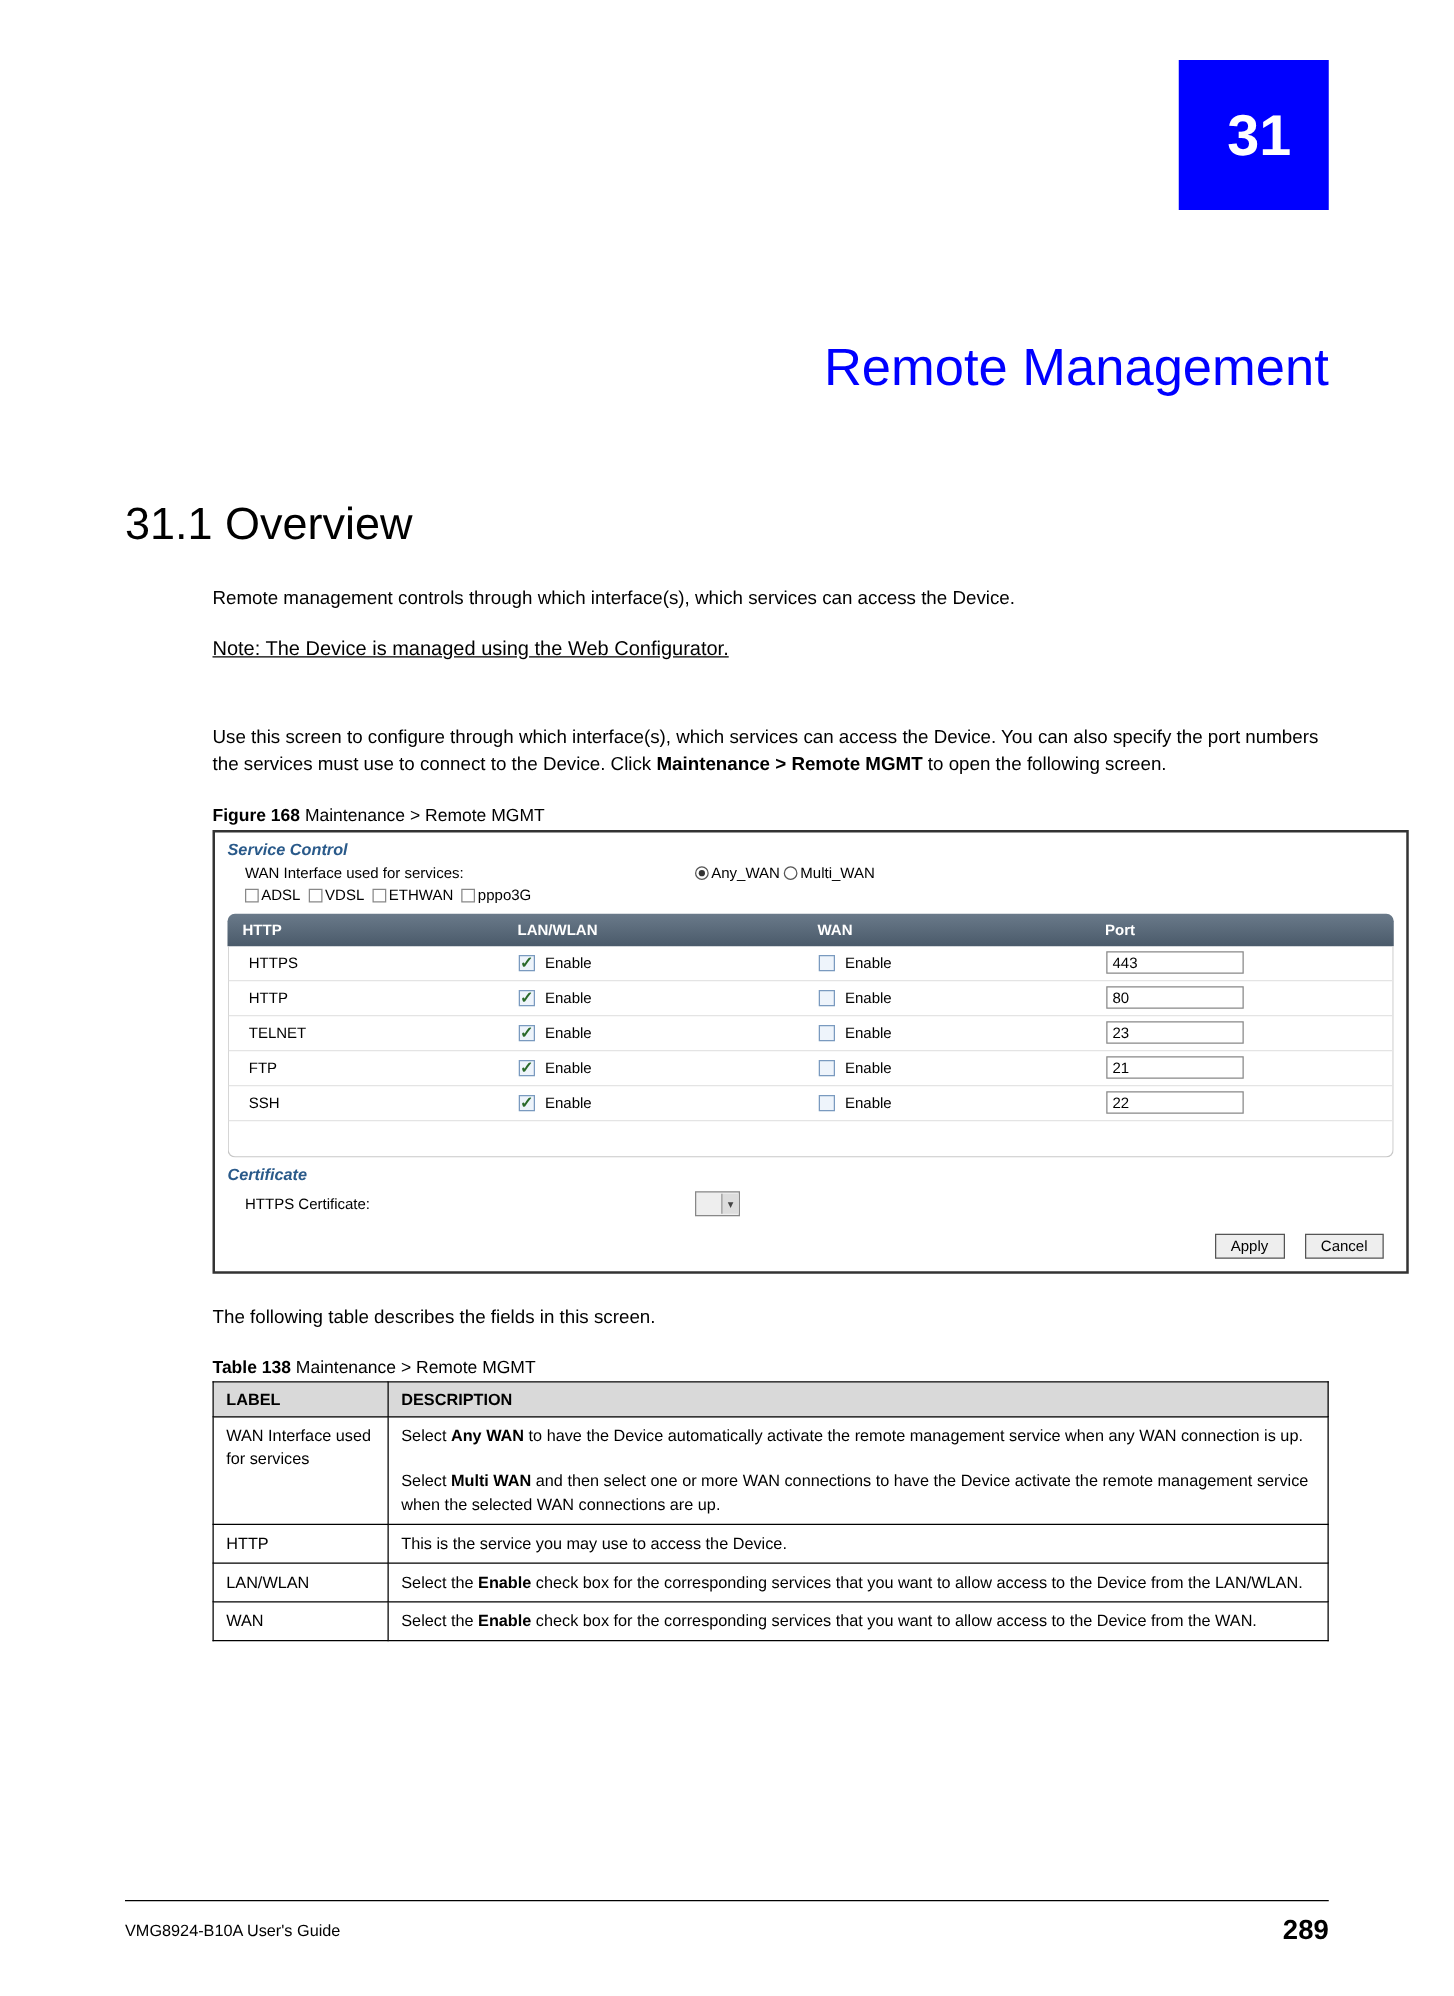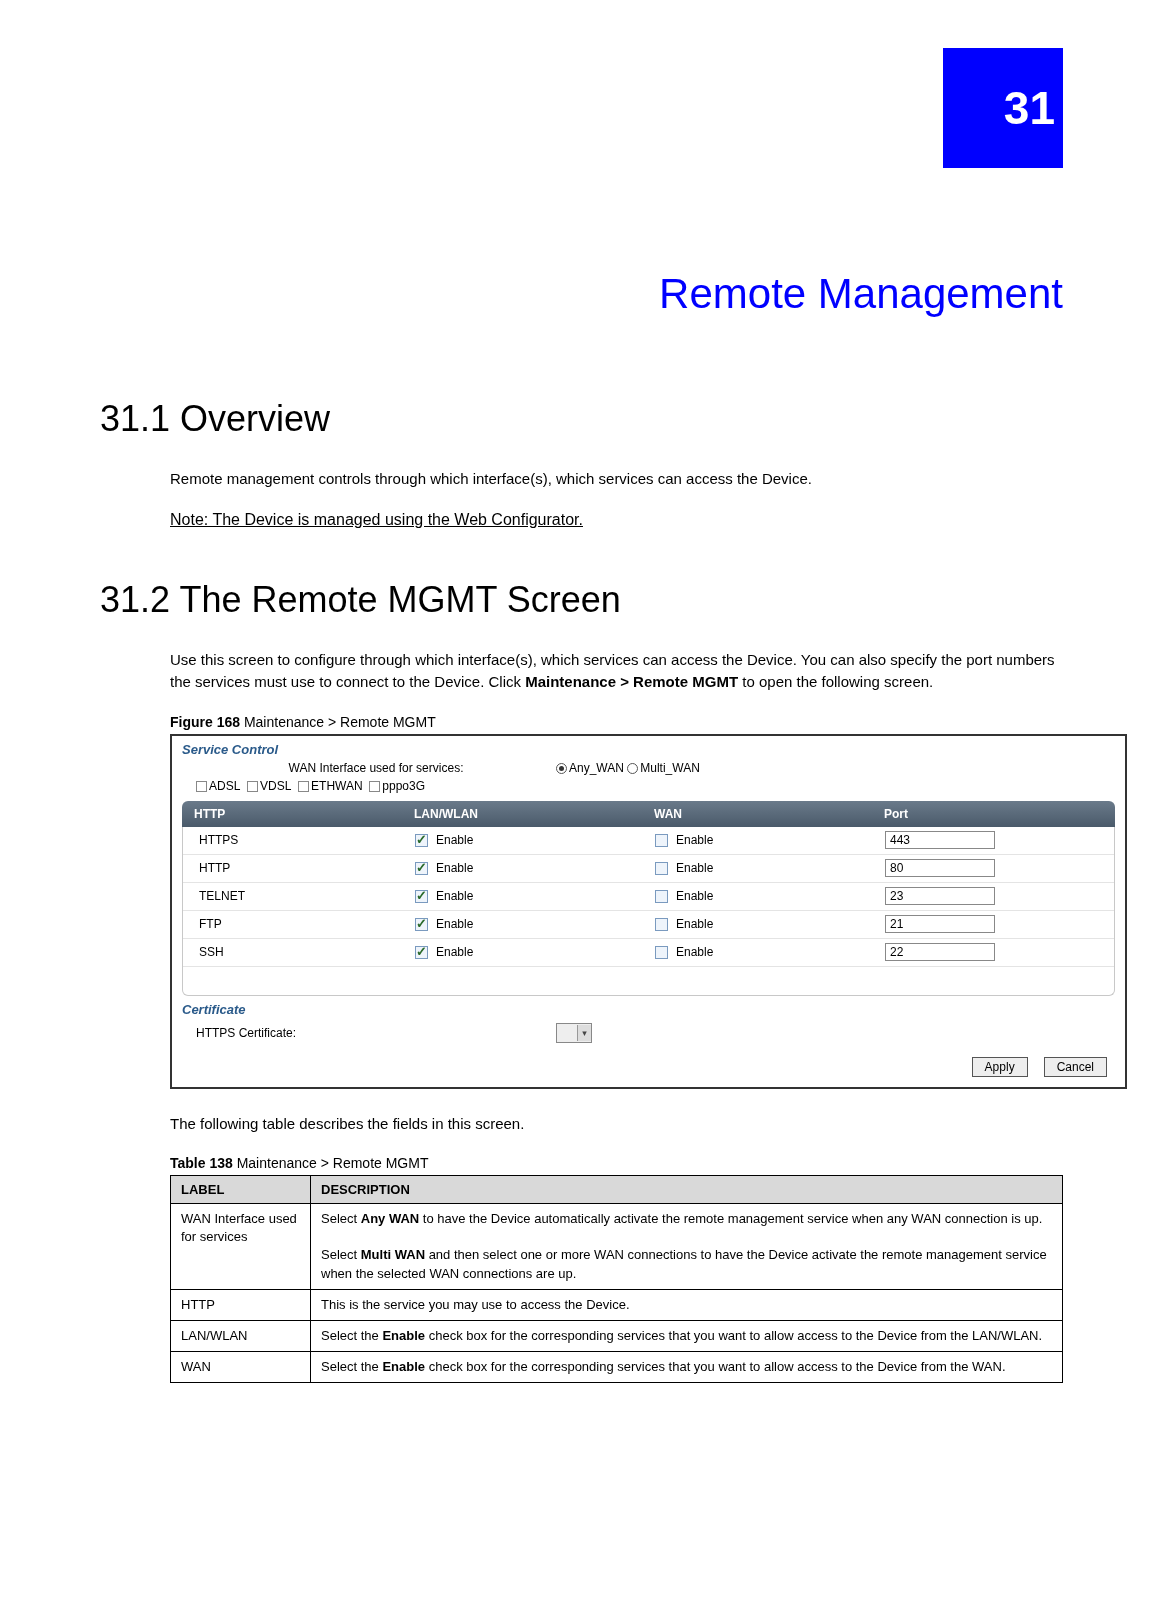--- a/index.html
+++ b/index.html
@@ -23,21 +23,21 @@
     right: 100px;
     width: 120px;
     height: 120px;
     background: #0000ff;
     color: #fff;
     font-size: 46px;
     font-weight: bold;
     display: flex;
     align-items: center;
     justify-content: flex-end;
-    padding-right: 8px;
+    padding-right: 30px;
     font-family: Arial, sans-serif;
   }
   .title {
     color: #0000ff;
     font-size: 42px;
     font-weight: normal;
     text-align: right;
     margin-top: 230px;
     margin-bottom: 80px;
     font-family: Arial, sans-serif;
@@ -83,21 +83,20 @@
     font-style: italic;
     color: #2a5a8a;
     padding: 6px 10px 2px 10px;
     font-size: 13px;
   }
   .ss-row1 {
     display: flex;
     align-items: center;
     padding: 2px 10px 4px 24px;
     font-size: 12px;
-    text-align: center;
   }
   .ss-row1 .lab { width: 360px; }
   .radio-dot {
     display:inline-block; width:11px; height:11px; border:1px solid #555; border-radius:50%; vertical-align:middle; margin-right:2px; position:relative;
   }
   .radio-dot.sel::after { content:""; position:absolute; left:2px; top:2px; width:5px; height:5px; background:#333; border-radius:50%; }
   .ss-row2 {
     padding: 0 10px 8px 24px;
     font-size: 12px;
   }
@@ -202,21 +201,20 @@
 
   <span>31</span>
 </div>
 
 <h1 class="title">Remote Management</h1>
 
 <h2 class="section-heading">31.1  Overview</h2>
 <p class="body-text">Remote management controls through which interface(s), which services can access the Device.</p>
 <p class="note-text">Note: The Device is managed using the Web Configurator.</p>
 
-<h2 class="section-heading section2">31.2  The Remote MGMT Screen</h2>
 <p class="body-text">
   <span>Use this screen to configure through which interface(s), which services can access the Device. You can also specify the port numbers the services must use to connect to the Device. Click </span><span class="bold">Maintenance &gt; Remote MGMT</span><span> to open the following screen.</span>
 </p>
 
 <p class="figure-caption">
   <span class="fb">Figure 168</span><span>   Maintenance &gt; Remote MGMT</span>
 </p>
 
 <div class="screenshot">
   <div class="ss-section-title">Service Control</div>
@@ -319,14 +317,18 @@
     </tr>
     <tr>
       <td>WAN</td>
       <td>
         <span>Select the </span><span class="bold">Enable</span><span> check box for the corresponding services that you want to allow access to the Device from the WAN.</span>
       </td>
     </tr>
   </tbody>
 </table>
 
-
+<div class="footer">
+  <span class="footer-left">VMG8924-B10A User's Guide</span>
+  <span class="footer-right">289</span>
 </div>
 
+</div>
+
 </body></html>

